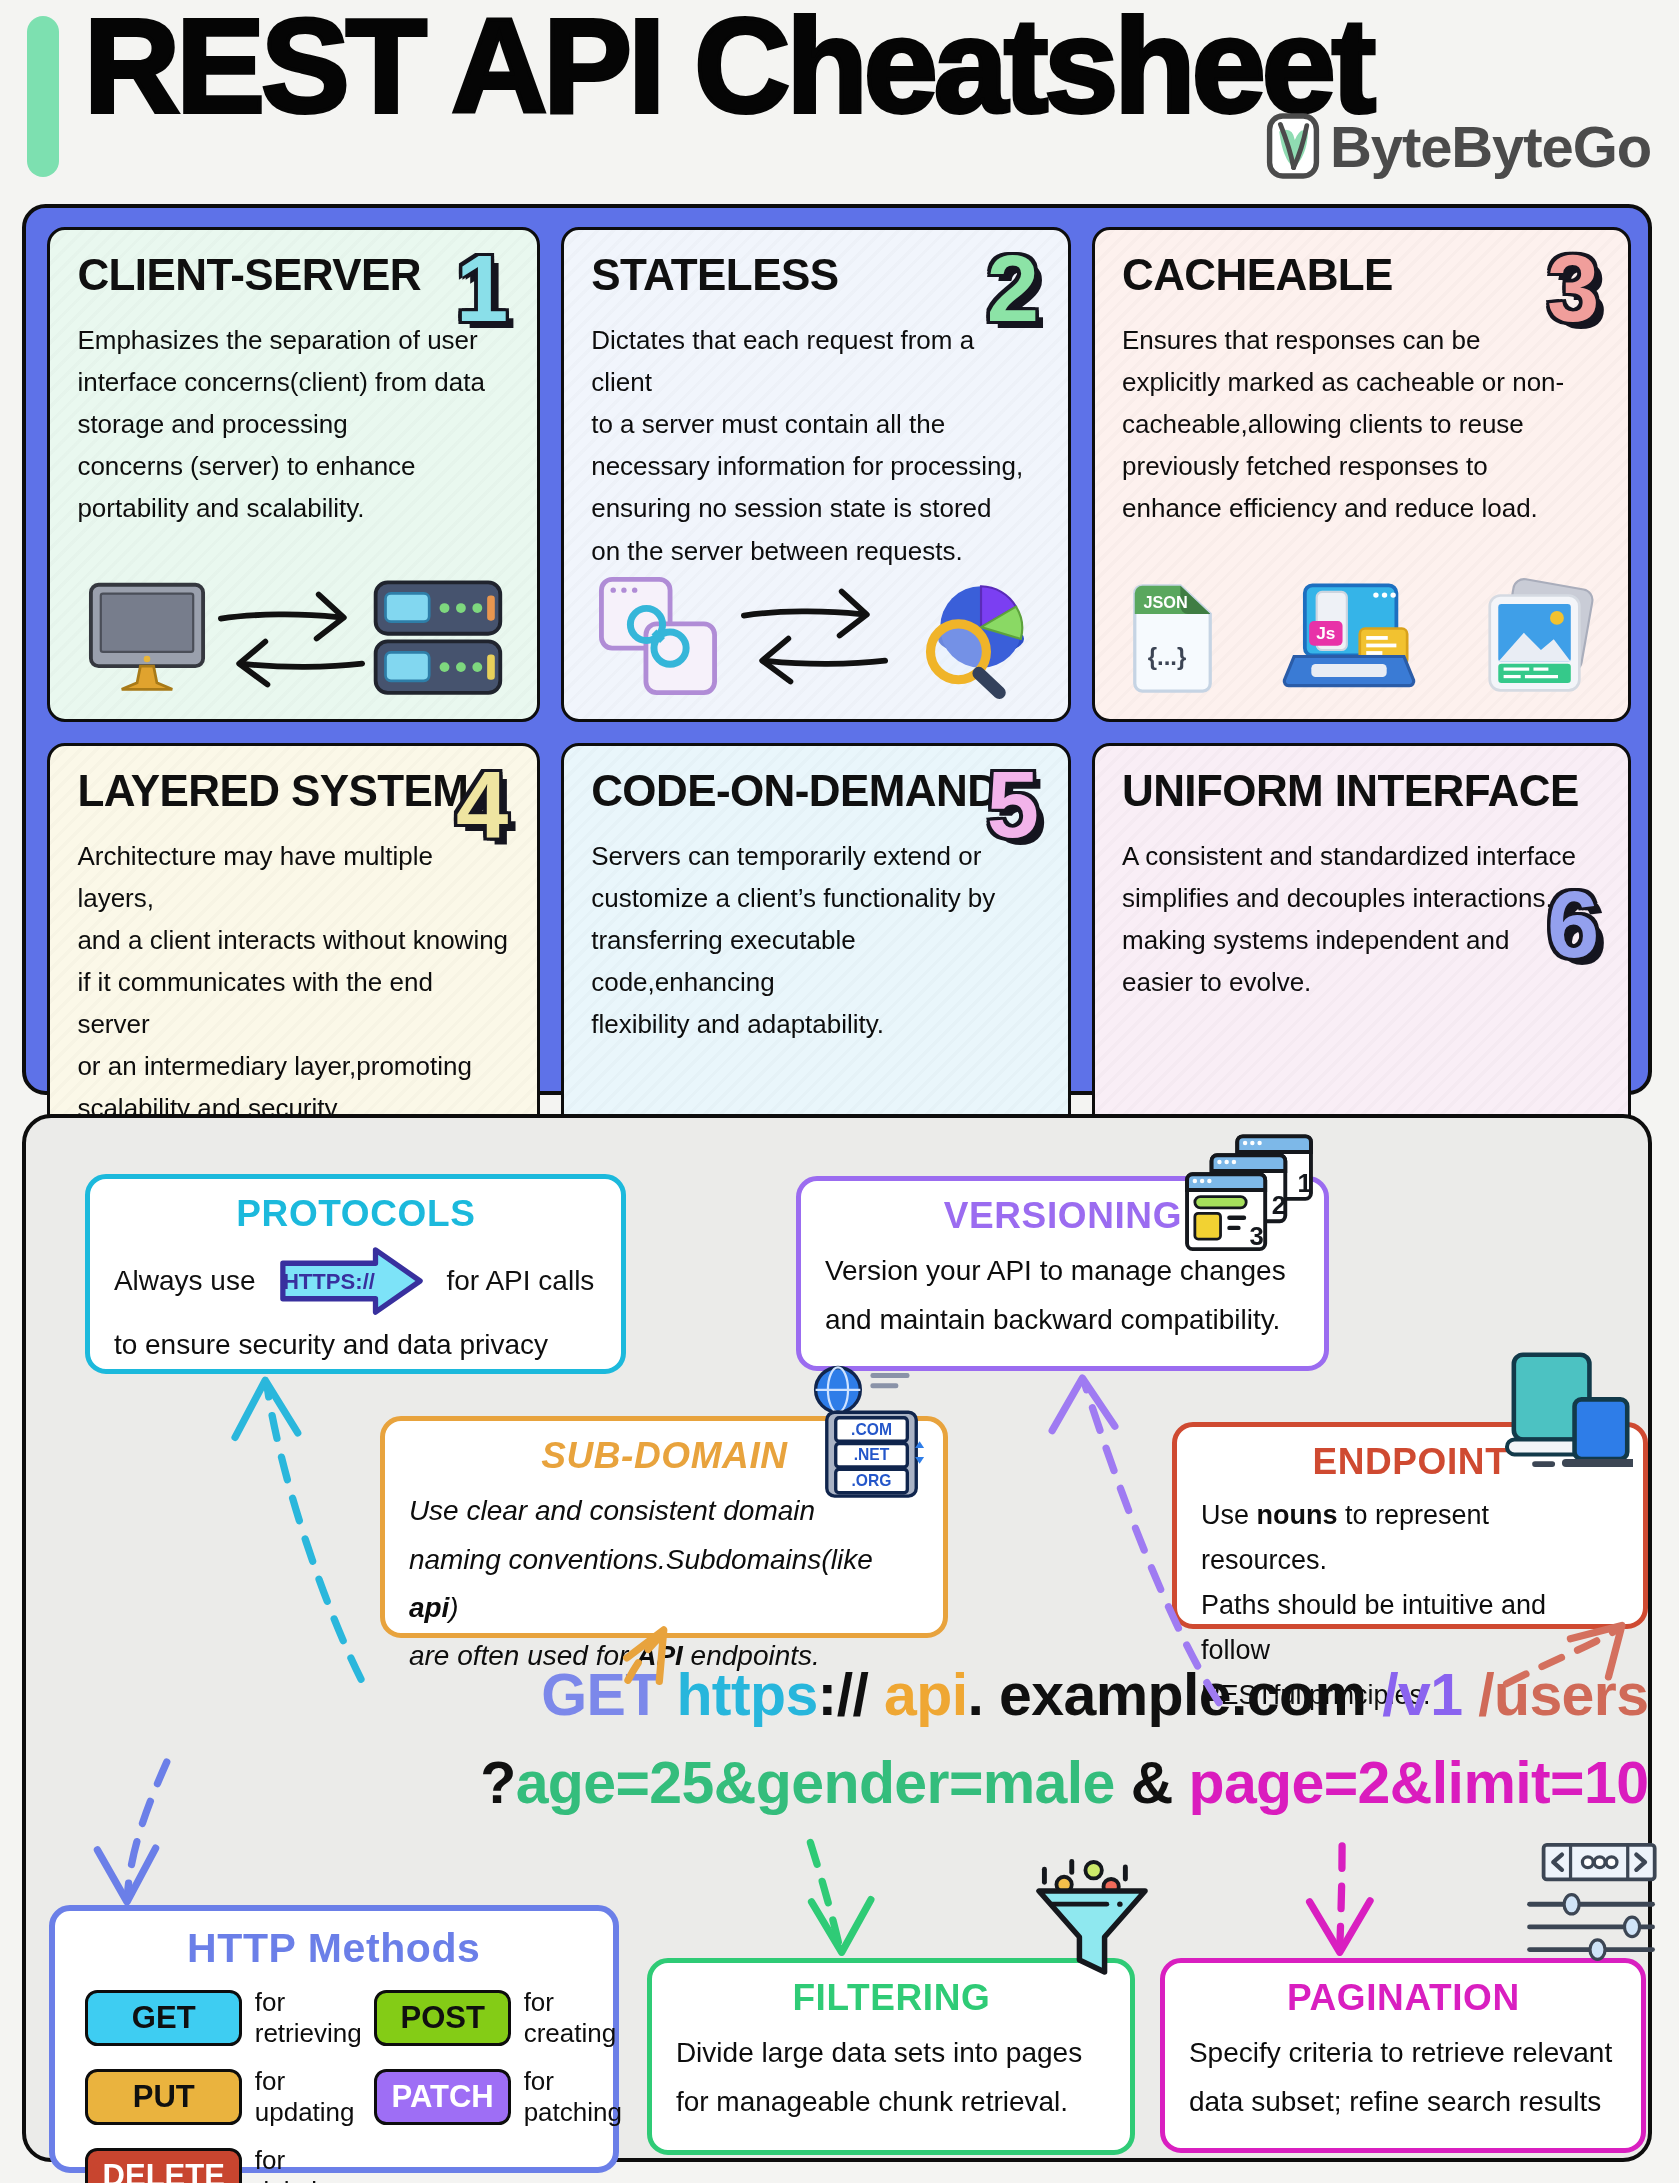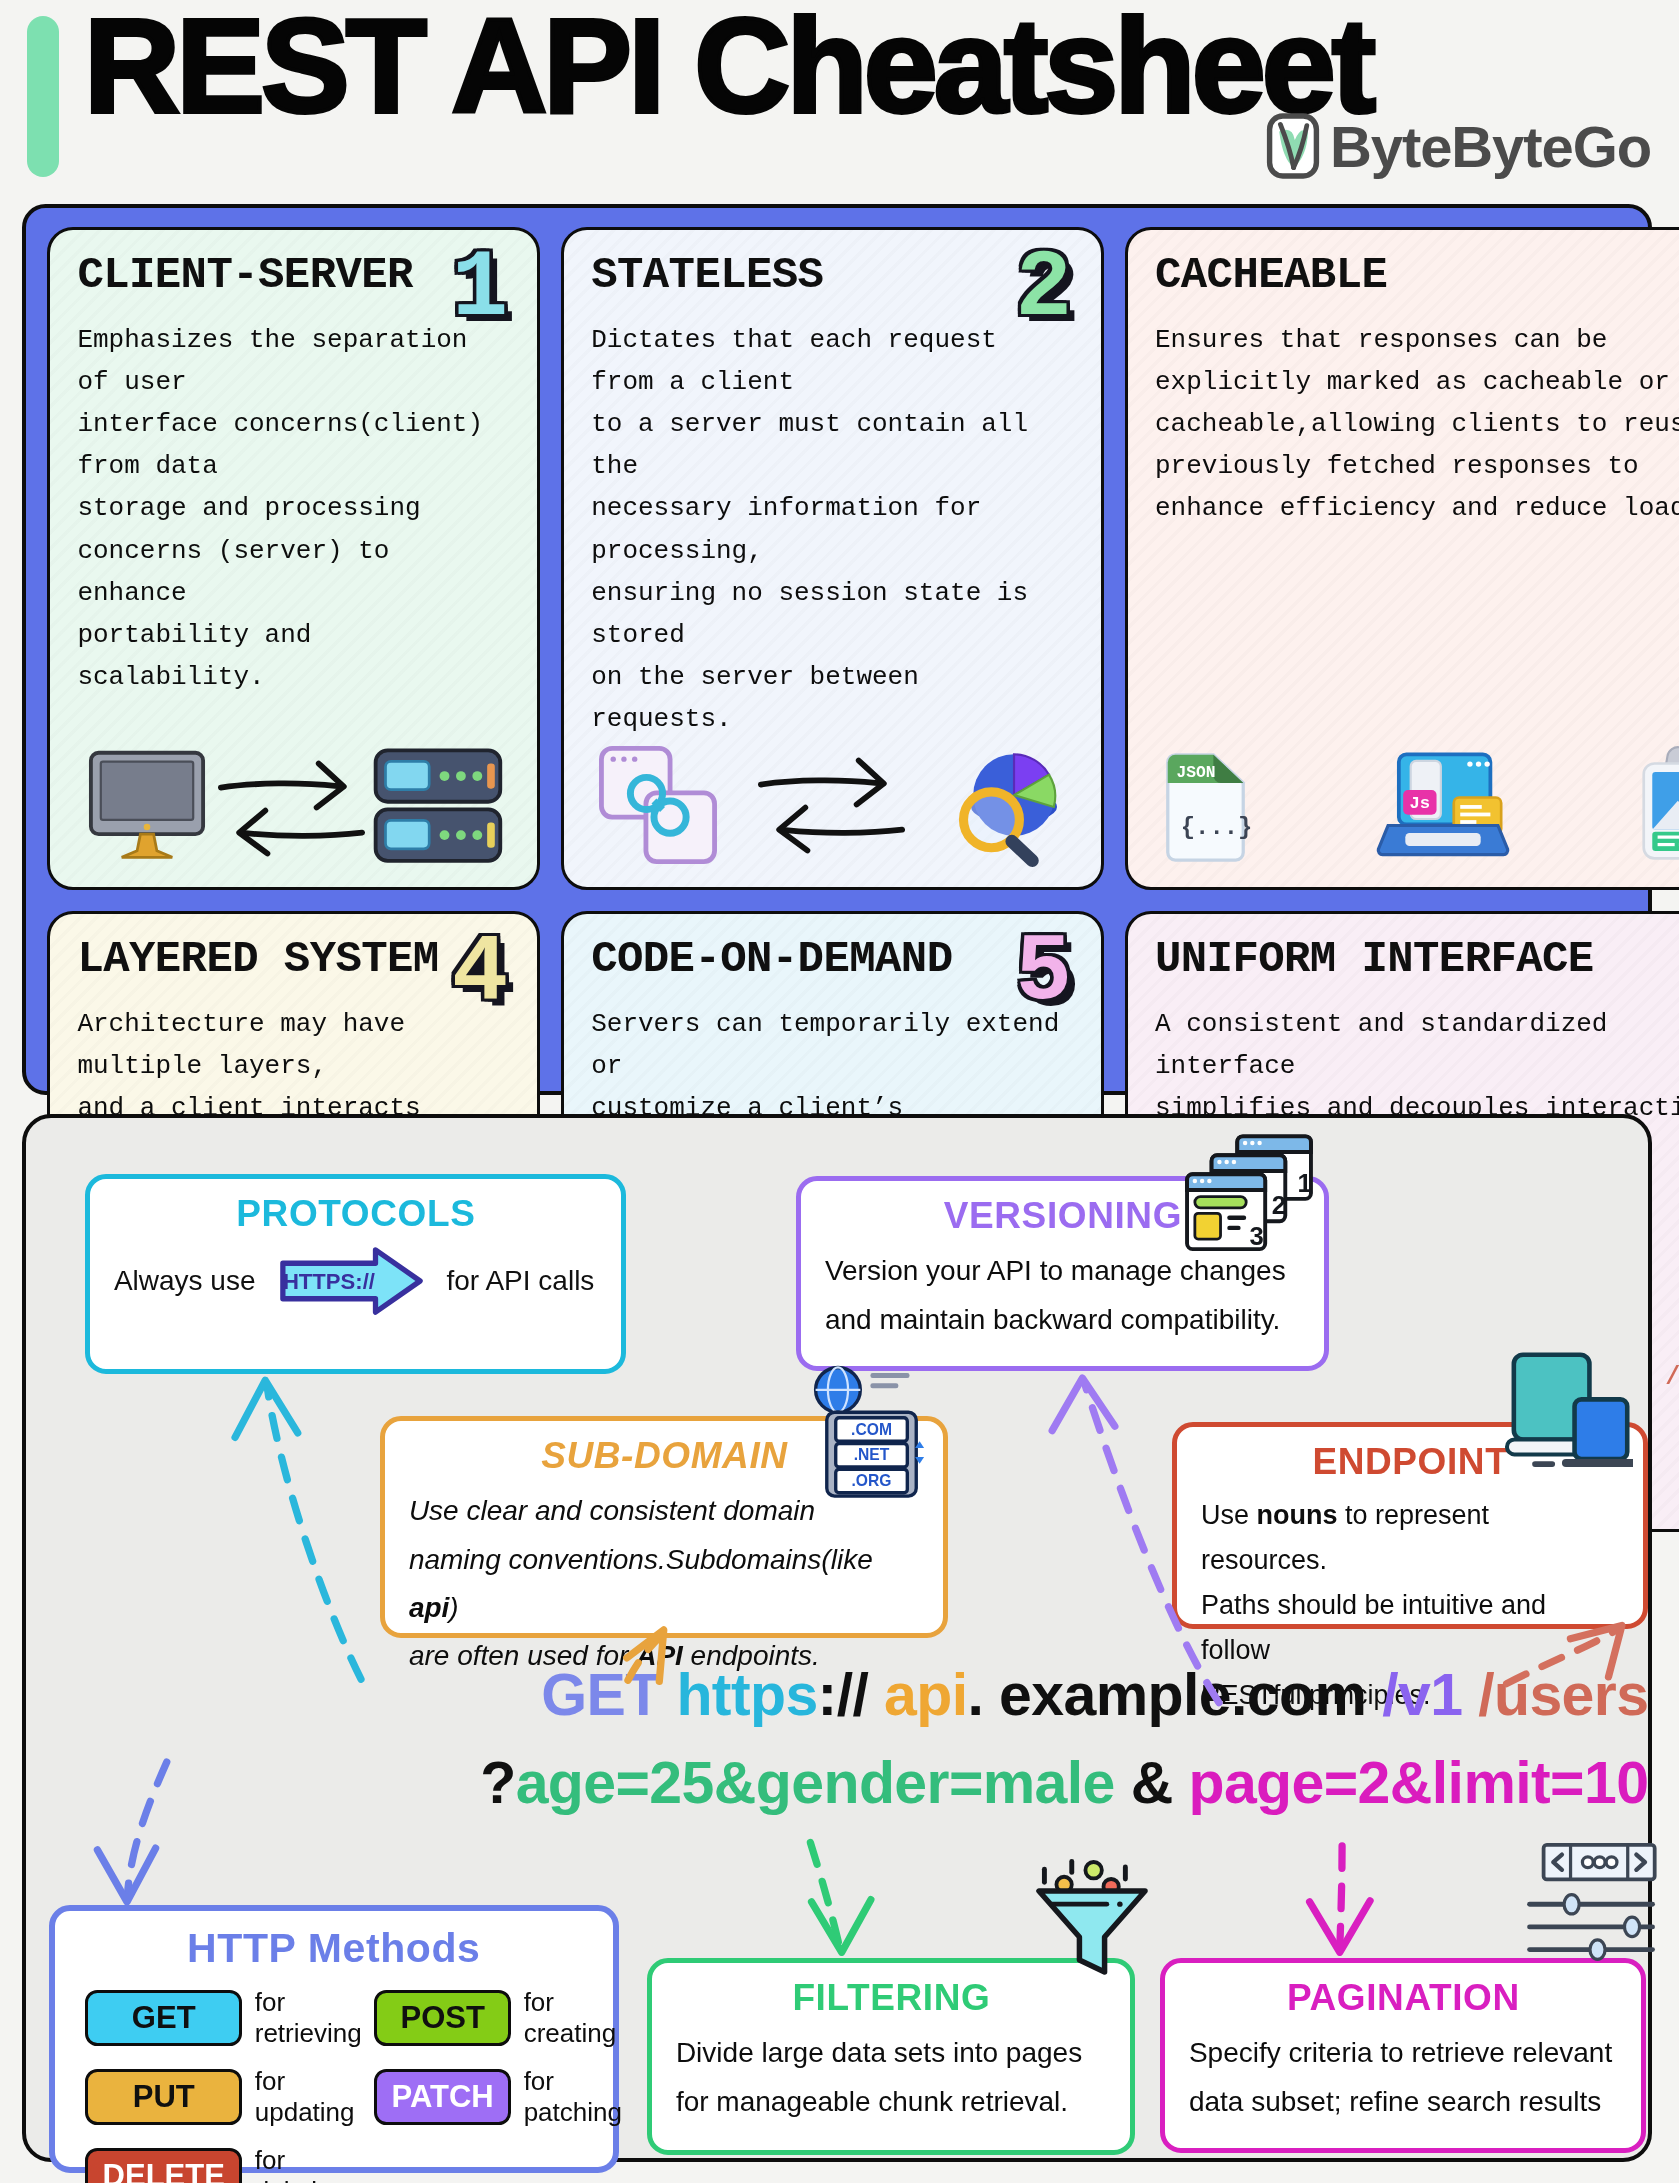--- a/index.html
+++ b/index.html
@@ -11,23 +11,23 @@
   .page-title{position:absolute;left:84px;top:-10px;margin:0;font-size:133px;font-weight:bold;
               letter-spacing:-3.9px;color:#050505;-webkit-text-stroke:3.9px #050505;white-space:nowrap;}
   .brand{position:absolute;left:1266px;top:112px;display:flex;align-items:center;gap:10px;}
   .brand-name{font-size:58px;font-weight:bold;color:#4b4b4b;letter-spacing:-1.1px;}
 
   
   .panel-blue{position:absolute;left:22.4px;top:204px;width:1630px;height:891px;background:#5e72e8;
               border:4.5px solid #0d0d0d;border-radius:23.5px;box-sizing:border-box;
               display:grid;grid-template-columns:repeat(3,1fr);grid-template-rows:repeat(2,1fr);
               gap:21px;padding:19px 21px;}
-  .card{border:3.9px solid #0d0d0d;border-radius:26px;box-sizing:border-box;position:relative;
+  .card{border:3.9px solid #0d0d0d;border-radius:18px;box-sizing:border-box;position:relative;
         display:flex;flex-direction:column;padding:20px 27px 15.7px;
-        background-image:repeating-linear-gradient(135deg,rgba(0,0,0,0.014) 0 3.4px,transparent 3.4px 11.2px);font-family:Liberation Mono, monospace;}
+        background-image:repeating-linear-gradient(135deg,rgba(0,0,0,0.014) 0 3.4px,transparent 3.4px 11.2px);}
   .card-head{display:flex;justify-content:space-between;align-items:flex-start;}
   .card-title{margin:0;font-size:44px;font-weight:bold;letter-spacing:-0.6px;}
   .num{position:absolute;top:12.3px;right:29px;font-size:94px;font-weight:bold;line-height:1;
        text-shadow:-3.4px -3.4px 0 #15151f,3.4px -3.4px 0 #15151f,-3.4px 3.4px 0 #15151f,3.4px 3.4px 0 #15151f,
                    -3.4px 0 0 #15151f,3.4px 0 0 #15151f,0 -3.4px 0 #15151f,0 3.4px 0 #15151f,7.8px 6.7px 0 #15151f;}
   .num-low{top:132px;}
   .card-body{margin:19px 0 0;font-size:26px;line-height:1.62;white-space:pre-line;color:#0d0d0d;}
   .card-icons{margin-top:auto;display:flex;align-items:center;justify-content:space-between;padding:0 3.4px 2.2px;}
   .xarr{flex:0 0 auto;}
   .jslogo{text-align:center;}
@@ -344,20 +344,21 @@
     <div class="bbox" style="left: 59px; top: 56px; width: 541px; height: 200px; border-color: rgb(28, 185, 220);">
       <div class="btitle" style="color: rgb(28, 185, 220);">PROTOCOLS</div>
       <div class="proto-row">
         <span>Always use</span>
         <svg width="151" height="72" viewBox="0 0 310 150" style="font-size:50px">
           <path d="M12,38 H205 V10 L298,75 L205,140 V112 H12 Z" fill="#7de3f8" stroke="#38309e" stroke-width="11" stroke-linejoin="round"></path>
           <text x="108" y="92" text-anchor="middle" font-size="46" font-weight="bold" fill="#38309e">HTTPS://</text>
         </svg>
         <span>for API calls</span>
       </div>
+      <div class="btext">to ensure security and data privacy</div>
     </div>
 
     <div class="bbox" style="left: 770px; top: 58px; width: 533px; height: 195px; border-color: rgb(155, 108, 240);">
       <div class="btitle" style="color: rgb(155, 108, 240);">VERSIONING</div>
       <div class="btext">Version your API to manage changes
 and maintain backward compatibility.</div>
     </div>
     <svg class="panel-icon" style="left:1153px;top:14.6px;" width="140" height="120" viewBox="0 0 250 215">
       <rect x="104" y="6" width="132" height="112" rx="10" fill="#fff" stroke="#15181d" stroke-width="7"></rect>
       <path d="M104,16 a10,10 0 0 1 10,-10 h112 a10,10 0 0 1 10,10 v18 h-132 Z" fill="#7db8e8" stroke="#15181d" stroke-width="7"></path>

